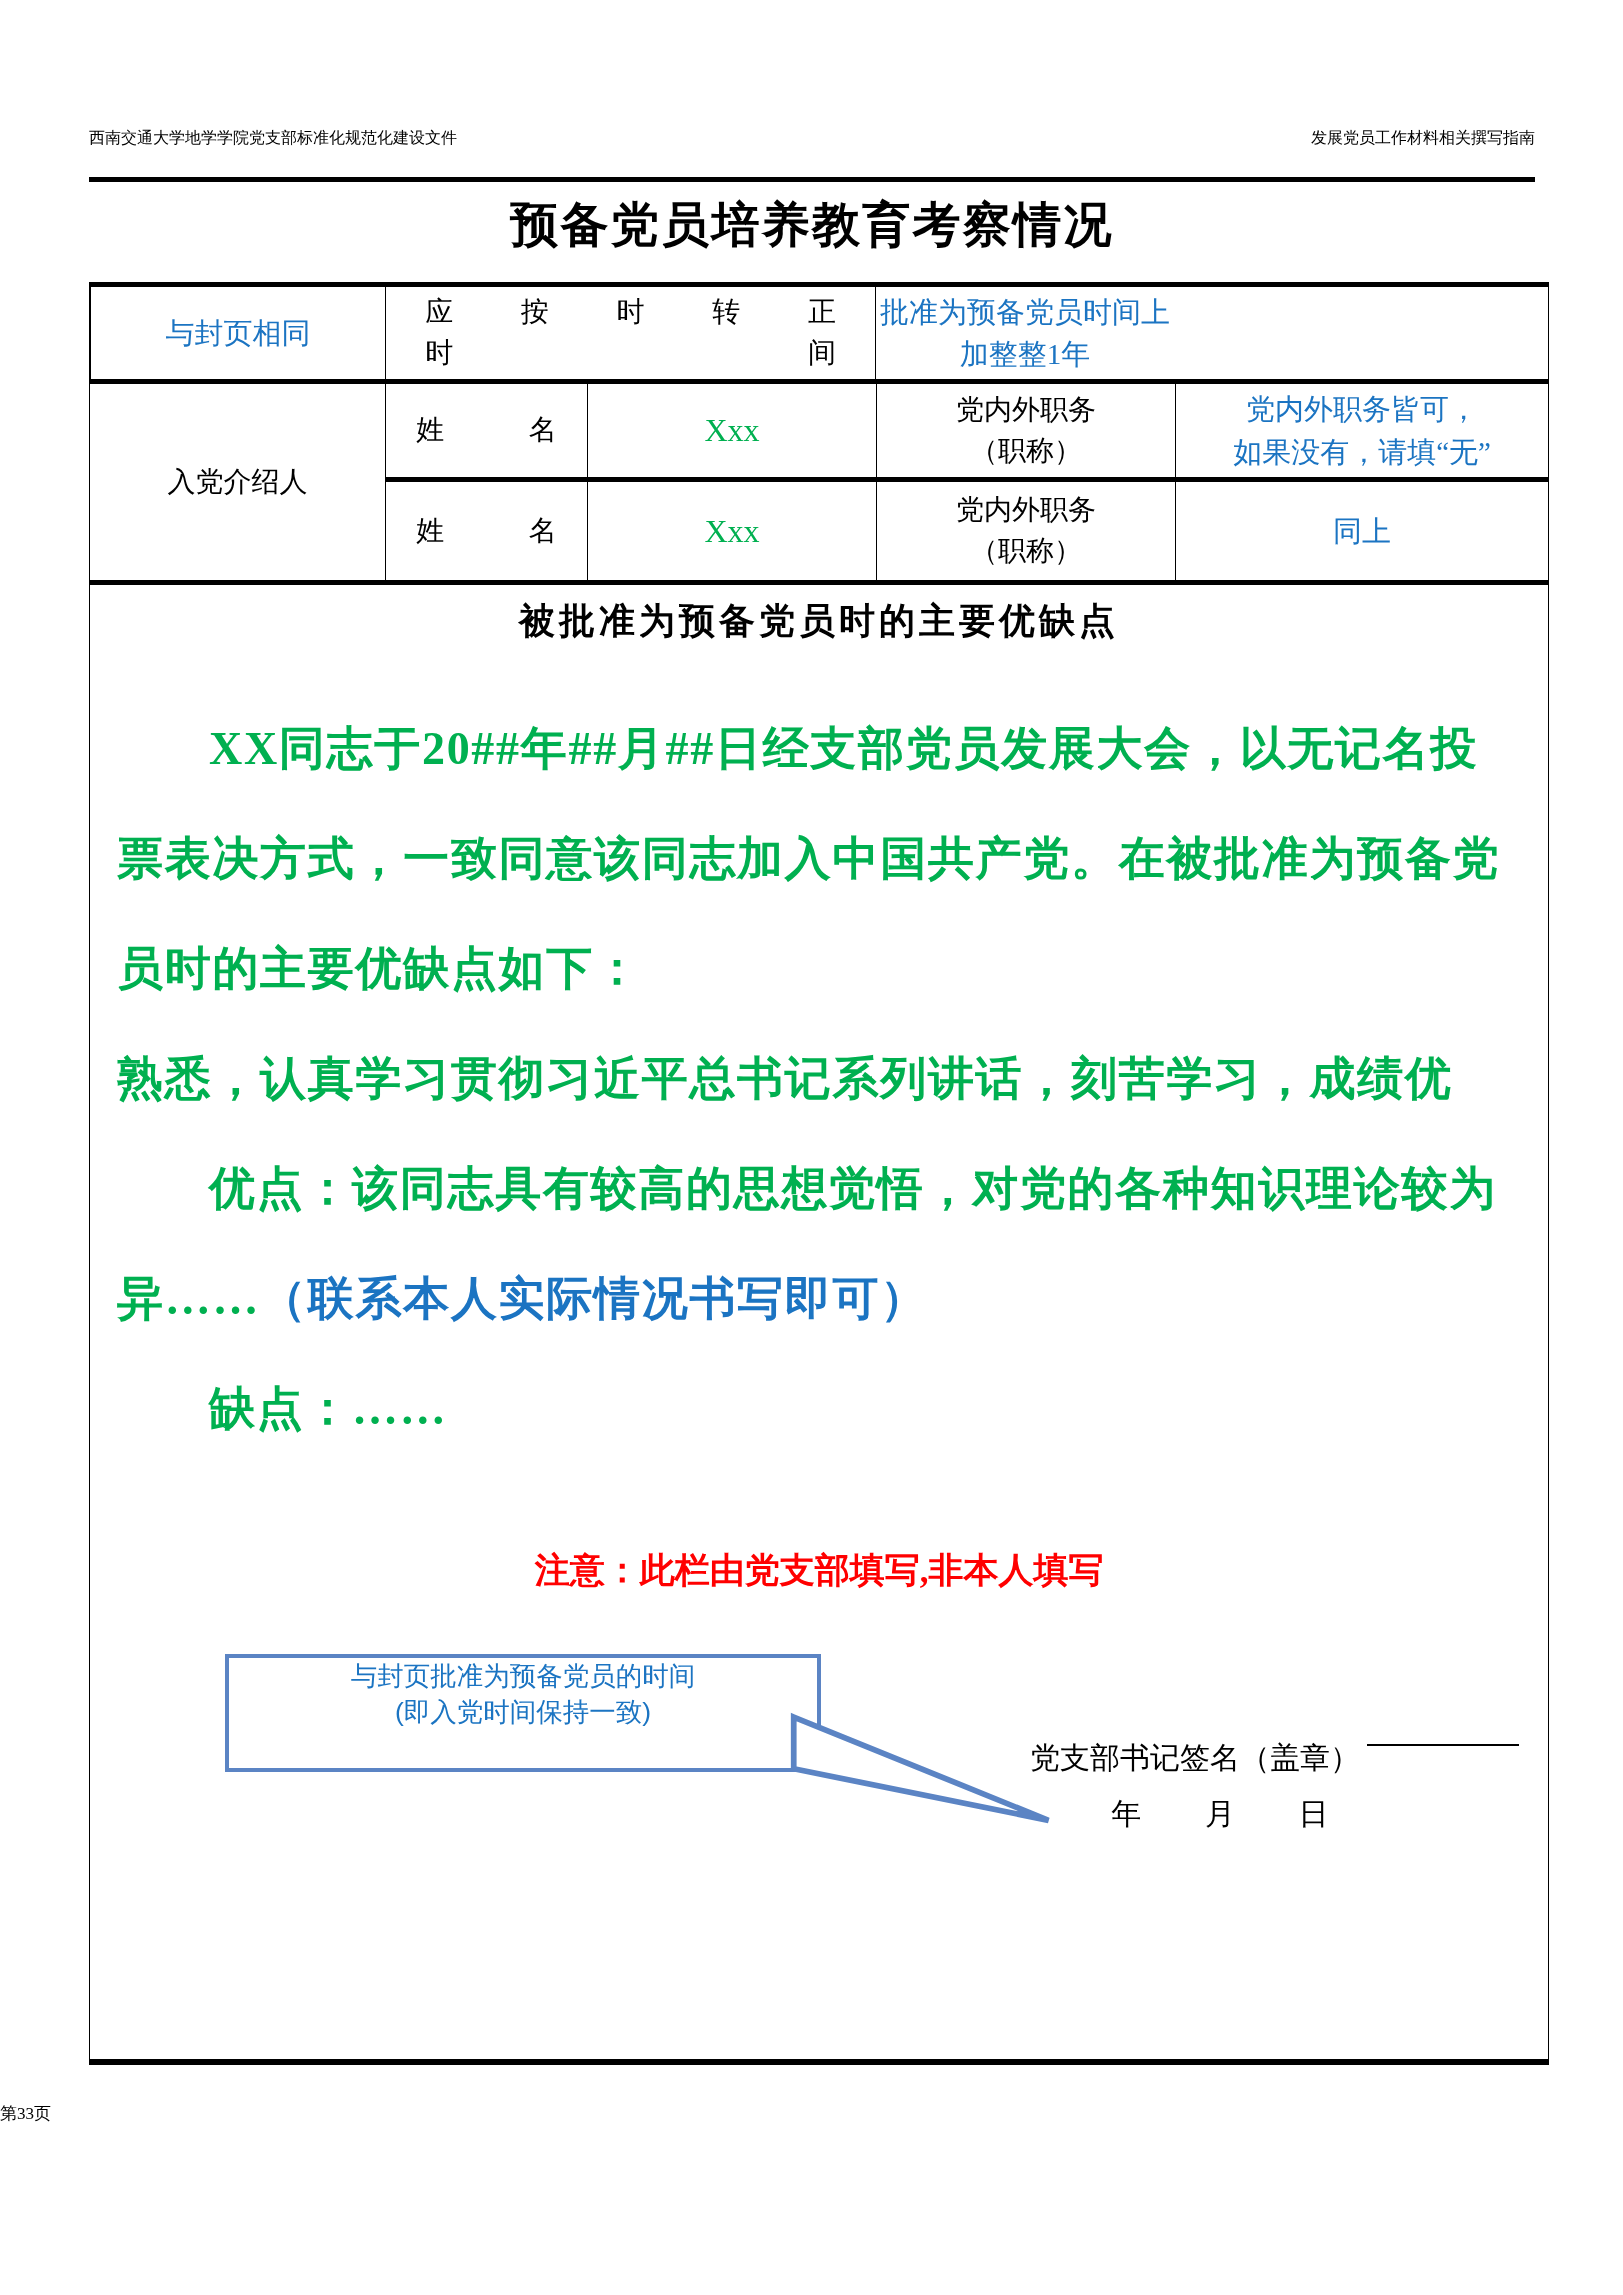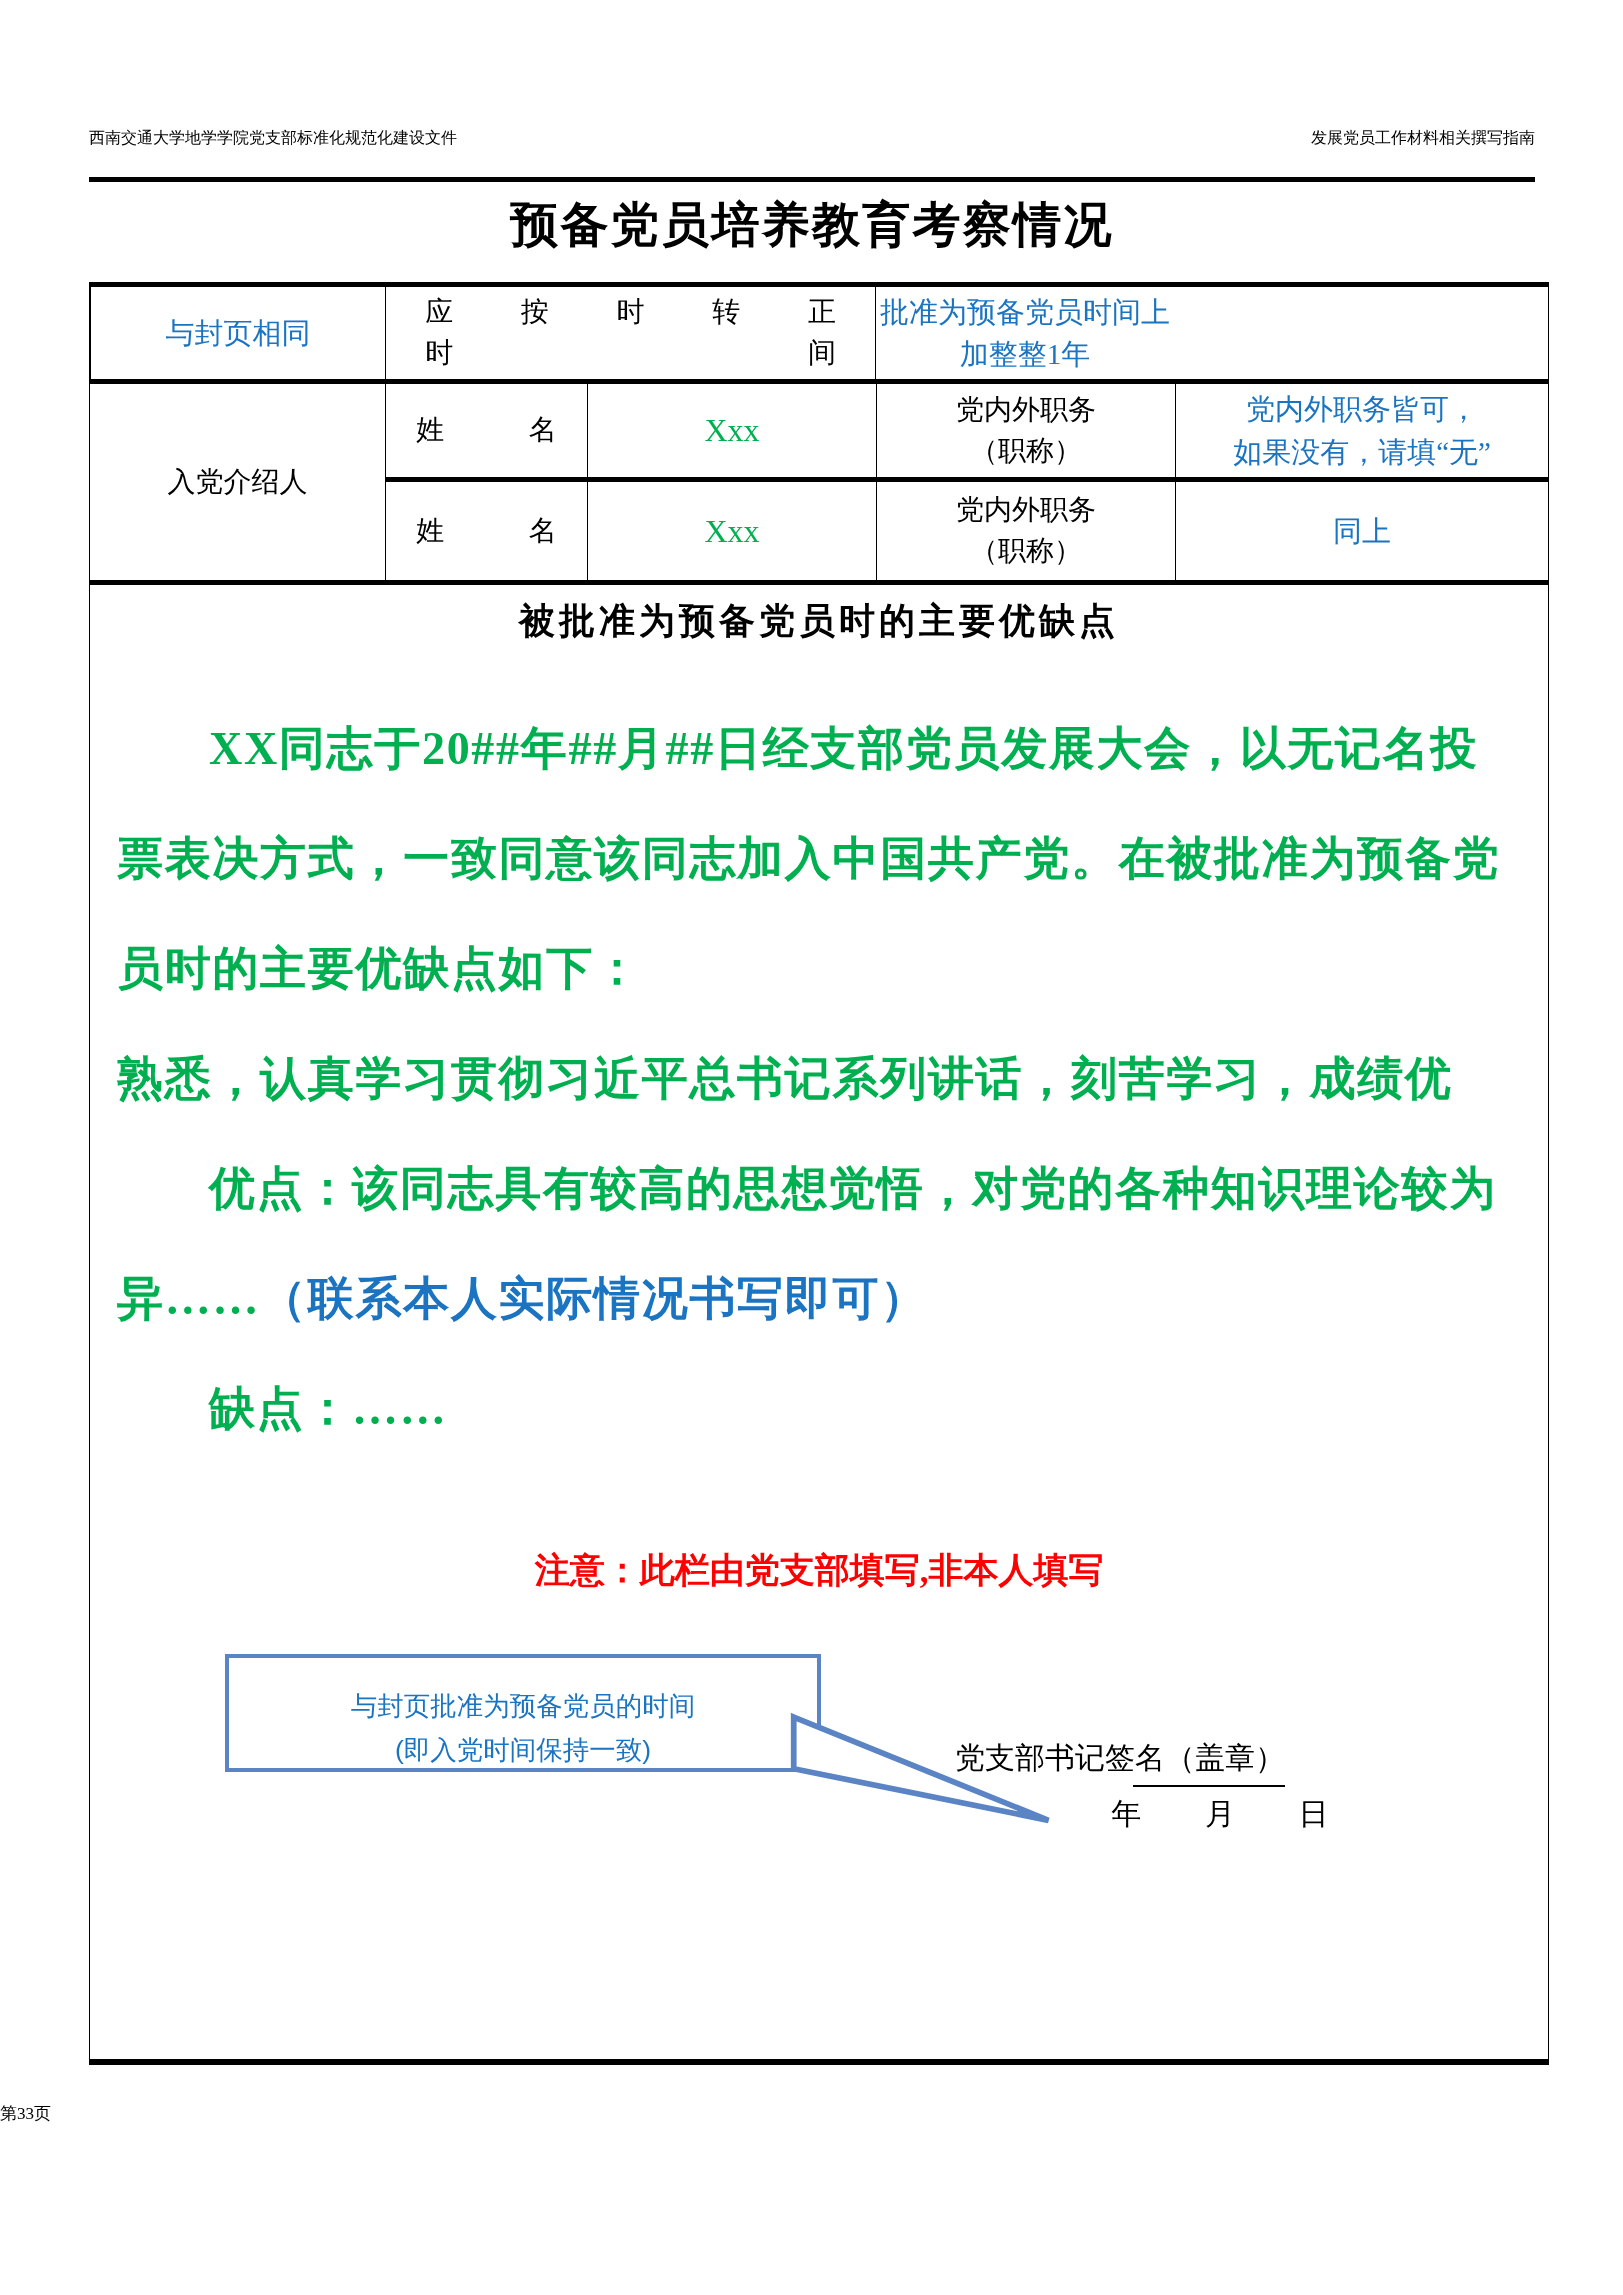--- a/index.html
+++ b/index.html
@@ -40,25 +40,25 @@
   .body-text { position:absolute; top:109px; left:27px; right:10px; }
   .body-line { height:110px; display:flex; align-items:center; font-size:46px; font-weight:bold;
     color:var(--green); letter-spacing:1.7px; white-space:nowrap; }
   .body-line .blue-part { color:var(--blue); font-weight:bold; }
   .indent { padding-left:92px; }
   .red-note { position:absolute; top:962px; left:0; right:0; text-align:center;
     font-size:35px; font-weight:bold; color:var(--red); }
   
   .callout-box { position:absolute; left:135px; top:1069px; width:596px; height:118px;
     box-sizing:border-box; border:4.6px solid var(--callout_border);
-    display:flex; flex-direction:column; align-items:center; justify-content:flex-end; gap:8px;
+    display:flex; flex-direction:column; align-items:center; justify-content:flex-start; 
     font-family:"Liberation Sans","DejaVu Sans",sans-serif; font-size:26.5px; color:var(--blue); background:#fff; }
   .callout-tail { position:absolute; left:699px; top:1116px; width:270px; height:132px; }
   
-  .sig-line { position:absolute; top:1153px; left:865px; font-size:30px; display:flex; align-items:flex-end; white-space:nowrap;flex-direction:column; }
+  .sig-line { position:absolute; top:1153px; left:940px; font-size:30px; display:flex; align-items:flex-start; white-space:nowrap; }
   .sig-underline { display:inline-block; width:152px; border-bottom:2.9px solid #000; height:5.8px; margin-left:7px; }
   .date-line { position:absolute; top:1209px; left:892px; width:477px; text-align:center;
     font-size:30px; letter-spacing:1.2px; }
   .footer { position:absolute; left:0; right:12px; top:2102px; text-align:left; font-size:17px; }
 </style>
 </head>
 <body>
 
 <div class="page">
 

